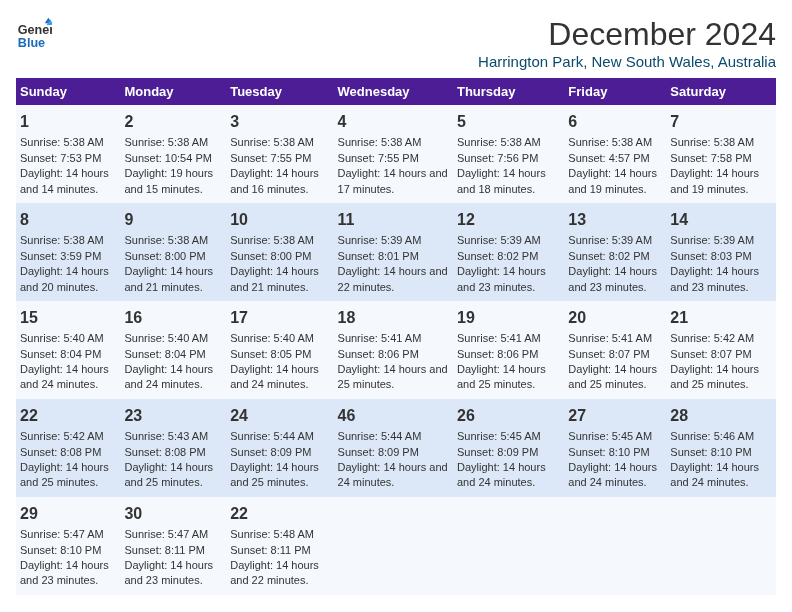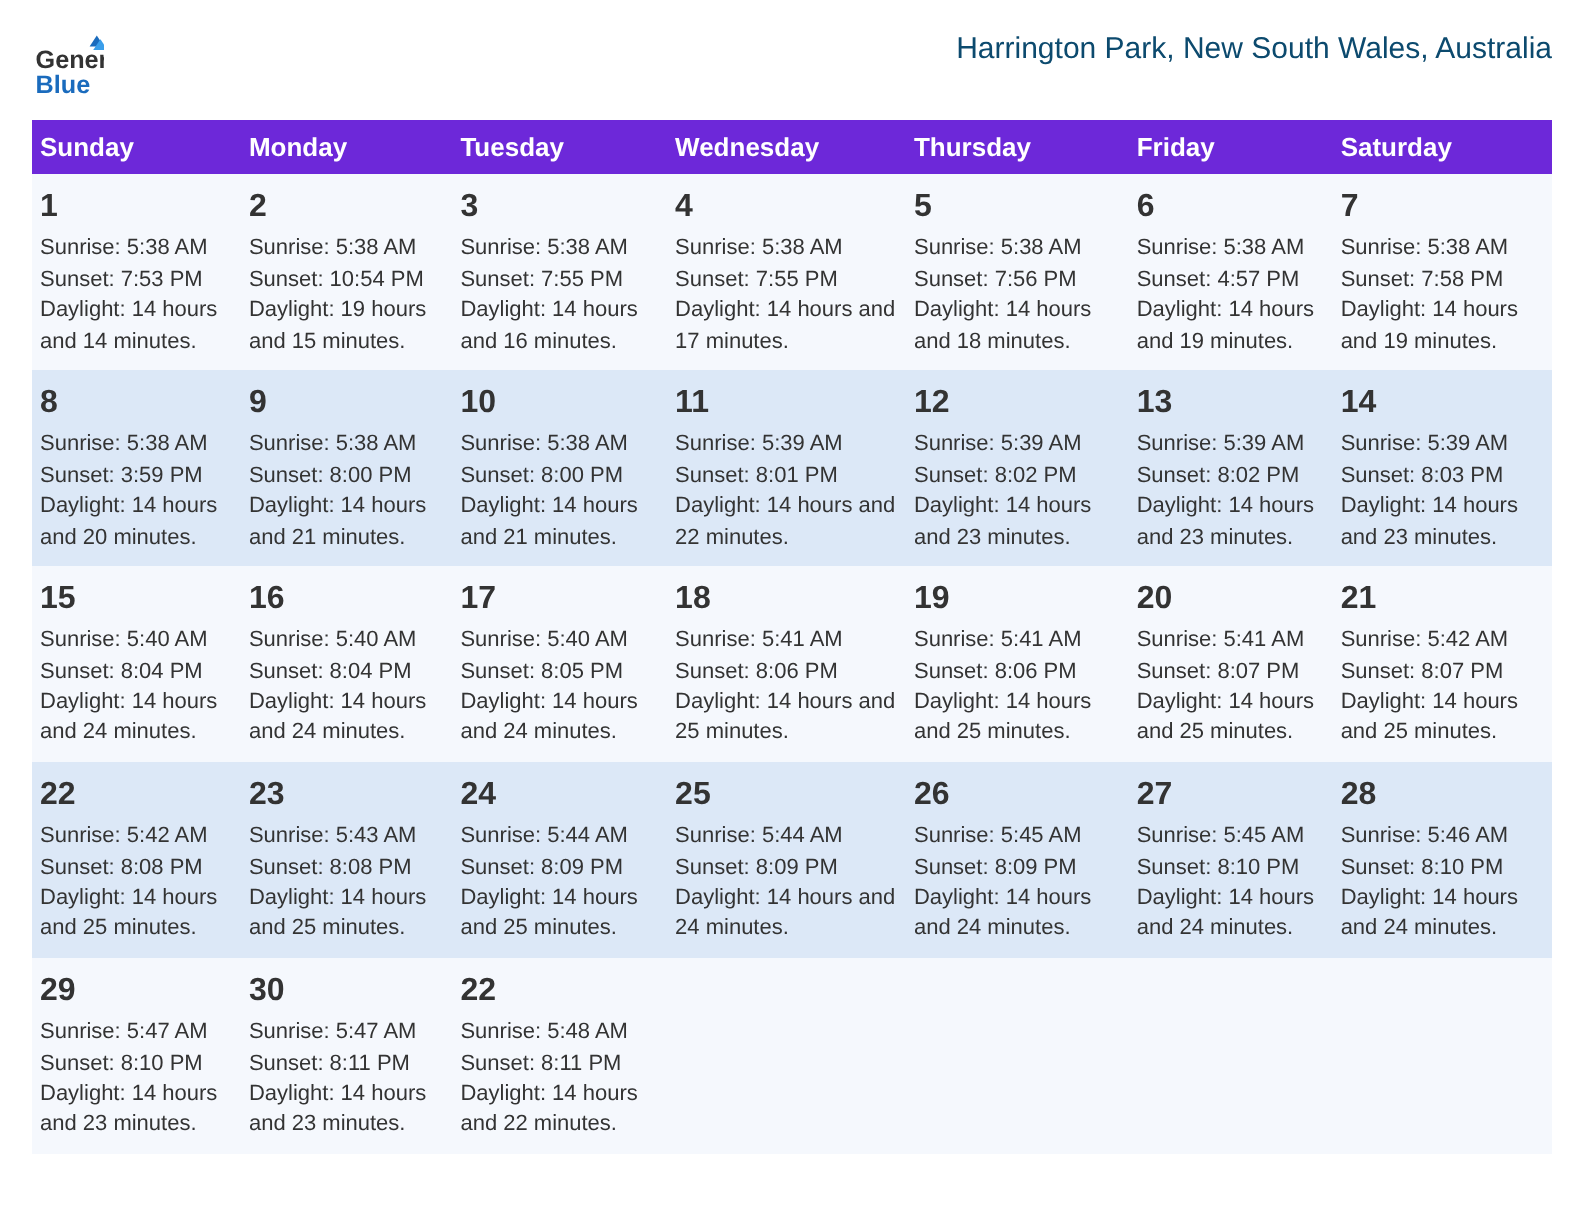--- a/index.html
+++ b/index.html
@@ -36,21 +36,21 @@
     .subtitle {
       font-size: 15px;
       color: #0c4a6e;
     }
     table {
       width: 100%;
       border-collapse: collapse;
       font-size: 11px;
     }
     thead tr th {
-      background-color: #6d28d9;
+      background-color: #4c1d95;
       color: #fff;
       padding: 6px 4px;
       text-align: left;
       font-size: 13px;
       font-weight: bold;
     }
     tbody tr {
       vertical-align: top;
     }
     tbody tr:nth-child(odd) {
@@ -79,20 +79,21 @@
 <div class="header-section">
   <div class="logo">
     <svg class="logo-icon" viewBox="0 0 40 40">
       <text x="2" y="20" font-size="14" font-weight="bold" fill="#333">General</text>
       <text x="2" y="34" font-size="14" font-weight="bold" fill="#1a6bbd">Blue</text>
       <polygon points="32,8 40,8 36,2" fill="#1a6bbd"></polygon>
       <polygon points="34,10 42,10 38,4" fill="#3a9eea"></polygon>
     </svg>
   </div>
   <div class="title-section">
+    <div class="main-title">December 2024</div>
     <div class="subtitle">Harrington Park, New South Wales, Australia</div>
   </div>
 </div>
 
 <table>
   <thead>
     <tr>
     <th>Sunday</th>
         <th>Monday</th>
         <th>Tuesday</th>
@@ -127,21 +128,21 @@
         <td><span class="day-num">17</span><span>Sunrise: 5:40 AM</span><br><span>Sunset: 8:05 PM</span><br><span>Daylight: 14 hours and 24 minutes.</span></td>
         <td><span class="day-num">18</span><span>Sunrise: 5:41 AM</span><br><span>Sunset: 8:06 PM</span><br><span>Daylight: 14 hours and 25 minutes.</span></td>
         <td><span class="day-num">19</span><span>Sunrise: 5:41 AM</span><br><span>Sunset: 8:06 PM</span><br><span>Daylight: 14 hours and 25 minutes.</span></td>
         <td><span class="day-num">20</span><span>Sunrise: 5:41 AM</span><br><span>Sunset: 8:07 PM</span><br><span>Daylight: 14 hours and 25 minutes.</span></td>
         <td><span class="day-num">21</span><span>Sunrise: 5:42 AM</span><br><span>Sunset: 8:07 PM</span><br><span>Daylight: 14 hours and 25 minutes.</span></td>
       </tr>
       <tr>
         <td><span class="day-num">22</span><span>Sunrise: 5:42 AM</span><br><span>Sunset: 8:08 PM</span><br><span>Daylight: 14 hours and 25 minutes.</span></td>
         <td><span class="day-num">23</span><span>Sunrise: 5:43 AM</span><br><span>Sunset: 8:08 PM</span><br><span>Daylight: 14 hours and 25 minutes.</span></td>
         <td><span class="day-num">24</span><span>Sunrise: 5:44 AM</span><br><span>Sunset: 8:09 PM</span><br><span>Daylight: 14 hours and 25 minutes.</span></td>
-        <td><span class="day-num">25</span><span>Sunrise: 5:44 AM</span><br><span>Sunset: 8:09 PM</span><br><span>Daylight: 14 hours and 24 minutes.</span></td>
+        <td><span class="day-num">46</span><span>Sunrise: 5:44 AM</span><br><span>Sunset: 8:09 PM</span><br><span>Daylight: 14 hours and 24 minutes.</span></td>
         <td><span class="day-num">26</span><span>Sunrise: 5:45 AM</span><br><span>Sunset: 8:09 PM</span><br><span>Daylight: 14 hours and 24 minutes.</span></td>
         <td><span class="day-num">27</span><span>Sunrise: 5:45 AM</span><br><span>Sunset: 8:10 PM</span><br><span>Daylight: 14 hours and 24 minutes.</span></td>
         <td><span class="day-num">28</span><span>Sunrise: 5:46 AM</span><br><span>Sunset: 8:10 PM</span><br><span>Daylight: 14 hours and 24 minutes.</span></td>
       </tr>
       <tr>
         <td><span class="day-num">29</span><span>Sunrise: 5:47 AM</span><br><span>Sunset: 8:10 PM</span><br><span>Daylight: 14 hours and 23 minutes.</span></td>
         <td><span class="day-num">30</span><span>Sunrise: 5:47 AM</span><br><span>Sunset: 8:11 PM</span><br><span>Daylight: 14 hours and 23 minutes.</span></td>
         <td><span class="day-num">22</span><span>Sunrise: 5:48 AM</span><br><span>Sunset: 8:11 PM</span><br><span>Daylight: 14 hours and 22 minutes.</span></td>
         <td></td>
         <td></td>

